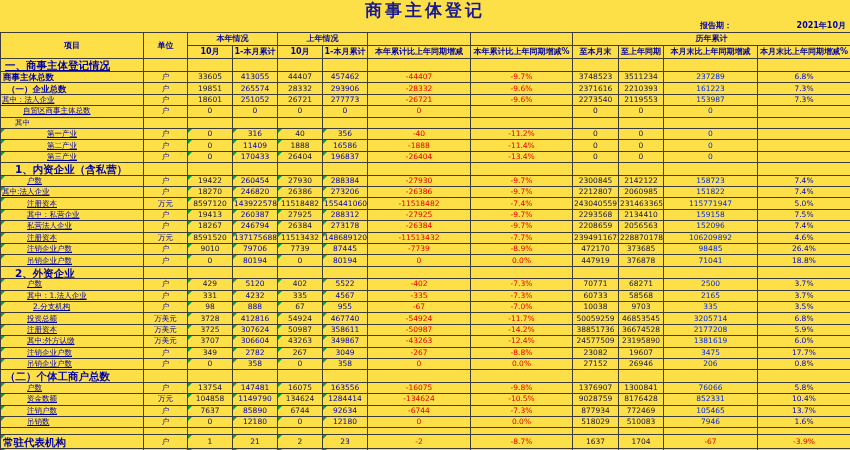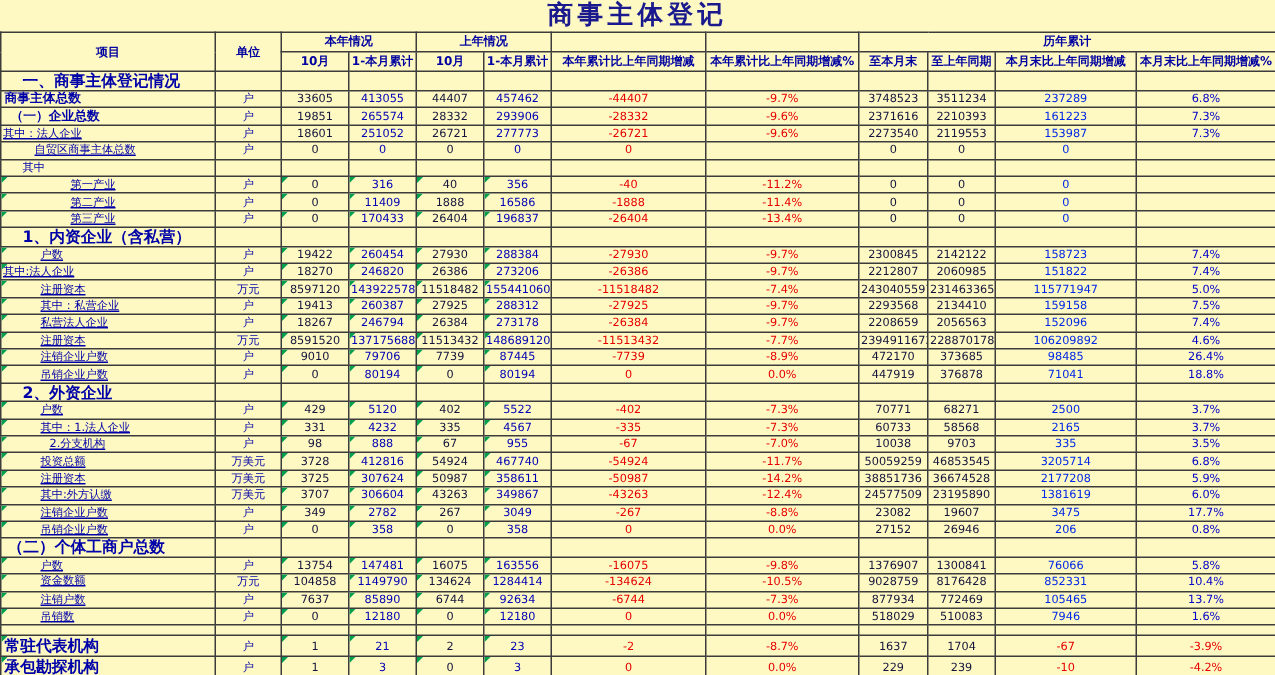--- a/index.html
+++ b/index.html
@@ -1,17 +1,17 @@
 <!DOCTYPE html>
 <html><head>
 <meta charset="utf-8">
 <style>
   html,body{margin:0;padding:0;background:#fff;}
   body{width:850px;height:450px;overflow:hidden;font-family:"DejaVu Sans","Liberation Sans",sans-serif;}
-  .sheet{position:relative;width:850px;height:450px;background:#fef9c3;}
+  .sheet{position:relative;width:850px;height:450px;background:#fde047;}
   .title{text-align:center;color:#1a1a8e;font-weight:bold;font-size:17px;letter-spacing:3px;padding-top:1px;line-height:19px;}
   .period-line{position:relative;height:11px;font-size:8px;color:#0000a0;font-weight:bold;}
   .period-label{position:absolute;left:700px;}
   .period-value{position:absolute;right:4px;}
   table{border-collapse:collapse;table-layout:fixed;width:850px;margin-top:1px;}
   col.c-item{width:143px}col.c-unit{width:44px}col.c-n{width:45px}
   col.c-diff{width:103px}col.c-pct{width:102px}col.c-h1{width:46px}col.c-h2{width:45px}
   col.c-hd{width:94px}col.c-hp{width:93px}
   th,td{border:1px solid #3c3c3c;padding:0 1px;overflow:hidden;white-space:nowrap;position:relative;}
   table{border:1.5px solid #222;}
@@ -33,20 +33,24 @@
   tr.row-big-bold td.label{font-weight:bold;font-size:10.5px;margin-top:24px;}
   tr.row-big-bold td{height:13px;}
   tr.row-empty td{height:6px;}
   .gm::before{content:"";position:absolute;top:0;left:0;border-top:4px solid #00a050;border-right:4px solid transparent;}
 </style>
 </head>
 <body>
 
 <div class="sheet">
   <div class="title">商事主体登记</div>
+  <div class="period-line">
+    <span class="period-label">报告期：</span>
+    <span class="period-value">2021年10月</span>
+  </div>
   <table>
     <colgroup>
       <col class="c-item">
         <col class="c-unit">
       <col class="c-n">
         <col class="c-n">
         <col class="c-n">
         <col class="c-n">
       <col class="c-diff">
         <col class="c-pct">
@@ -73,21 +77,21 @@
         <th>本年累计比上年同期增减</th>
         <th>本年累计比上年同期增减%</th>
         <th>至本月末</th>
         <th>至上年同期</th>
         <th>本月末比上年同期增减</th>
         <th>本月末比上年同期增减%</th>
       </tr>
     </thead>
     <tbody>
         <tr class="row-section-lg">
-          <td class="label" style="padding-left: 14px;">一、商事主体登记情况</td>
+          <td class="label" style="padding-left: 4px; text-decoration: underline;">一、商事主体登记情况</td>
           <td class="unit"></td>
           <td class="num c-dark"></td>
           <td class="num c-blue"></td>
           <td class="num c-dark"></td>
           <td class="num c-blue"></td>
           <td class="num c-red"></td>
           <td class="num c-red"></td>
           <td class="num c-dark"></td>
           <td class="num c-dark"></td>
           <td class="num c-bright"></td>

